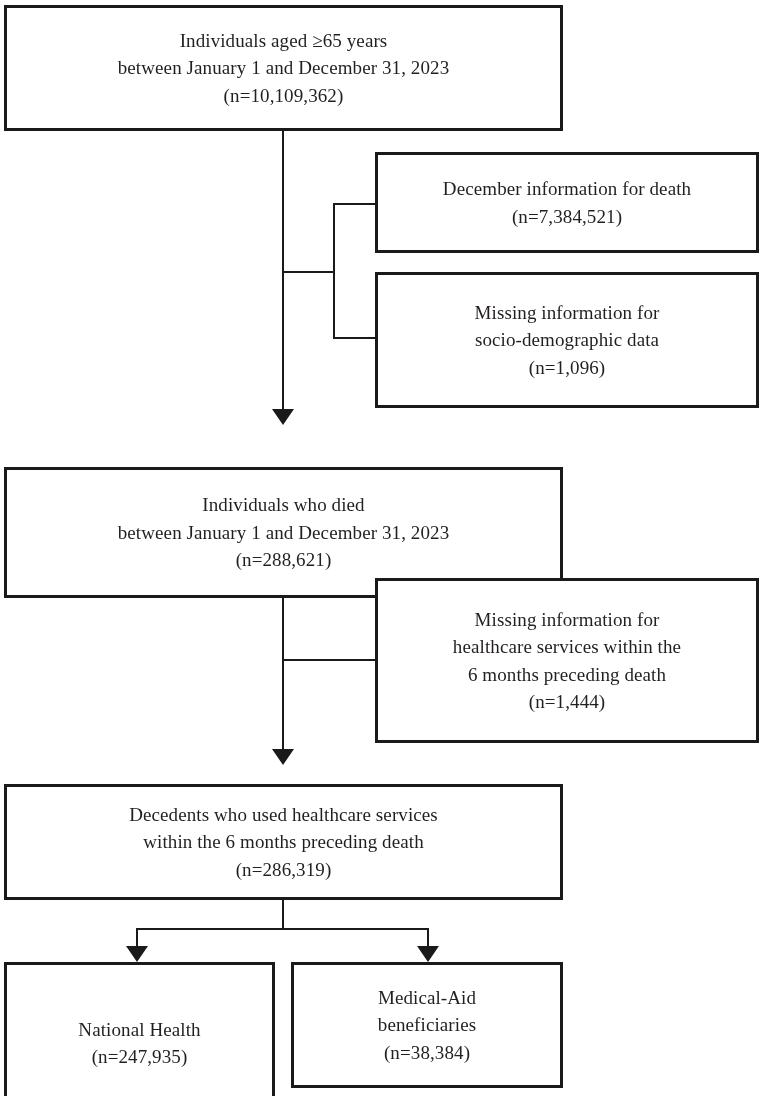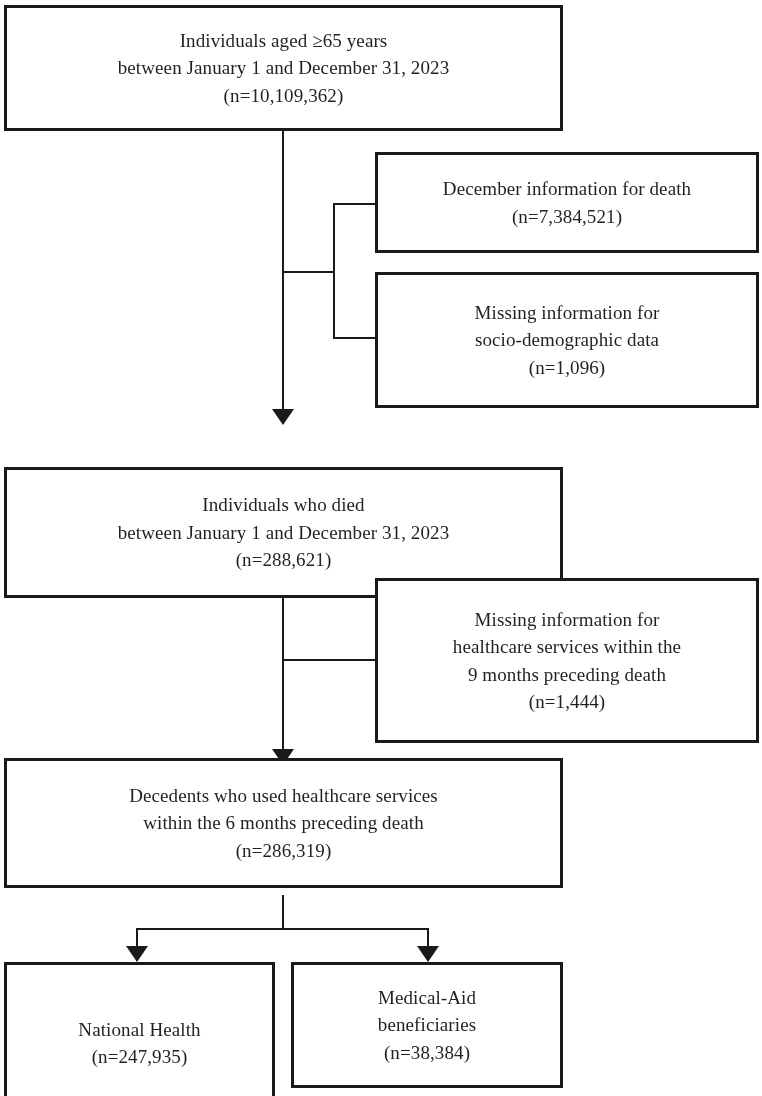--- a/index.html
+++ b/index.html
@@ -41,21 +41,21 @@
     border-right: 11px solid transparent;
     border-top: 16px solid #1a1a1a;
   }
 
   
   .box-population { left: 4px;   top: 5px;   width: 559px; height: 126px; }
   .box-excl-death { left: 375px; top: 152px; width: 384px; height: 101px; }
   .box-excl-socio { left: 375px; top: 272px; width: 384px; height: 136px; }
   .box-died       { left: 4px;   top: 450px; width: 559px; height: 131px; margin-top: 17px; }
   .box-excl-hc    { left: 375px; top: 578px; width: 384px; height: 165px; }
-  .box-decedents  { left: 4px;   top: 758px; width: 559px; height: 130px; text-align: right; }
+  .box-decedents  { left: 4px;   top: 784px; width: 559px; height: 116px; text-align: right; }
   .box-nhi        { left: 4px;   top: 962px; width: 271px; height: 162px; }
   .box-ma         { left: 291px; top: 962px; width: 272px; height: 126px; }
 </style>
 </head>
 <body>
 
 <div class="canvas">
 
   <div class="fc-line" style="left:282px; top:131px; width:2px; height:279px;"></div>
   <div class="arrow-down" style="left:272px; top:409px;"></div>
@@ -94,21 +94,21 @@
 
   <div class="fc-box box-died">
     <div>Individuals who died</div>
     <div>between January 1 and December 31, 2023</div>
     <div>(n=288,621)</div>
   </div>
 
   <div class="fc-box box-excl-hc">
     <div>Missing information for</div>
     <div>healthcare services within the</div>
-    <div>9 months preceding death</div>
+    <div>6 months preceding death</div>
     <div>(n=1,444)</div>
   </div>
 
   <div class="fc-box box-decedents">
     <div>Decedents who used healthcare services</div>
     <div>within the 6 months preceding death</div>
     <div>(n=286,319)</div>
   </div>
 
   <div class="fc-box box-nhi">

